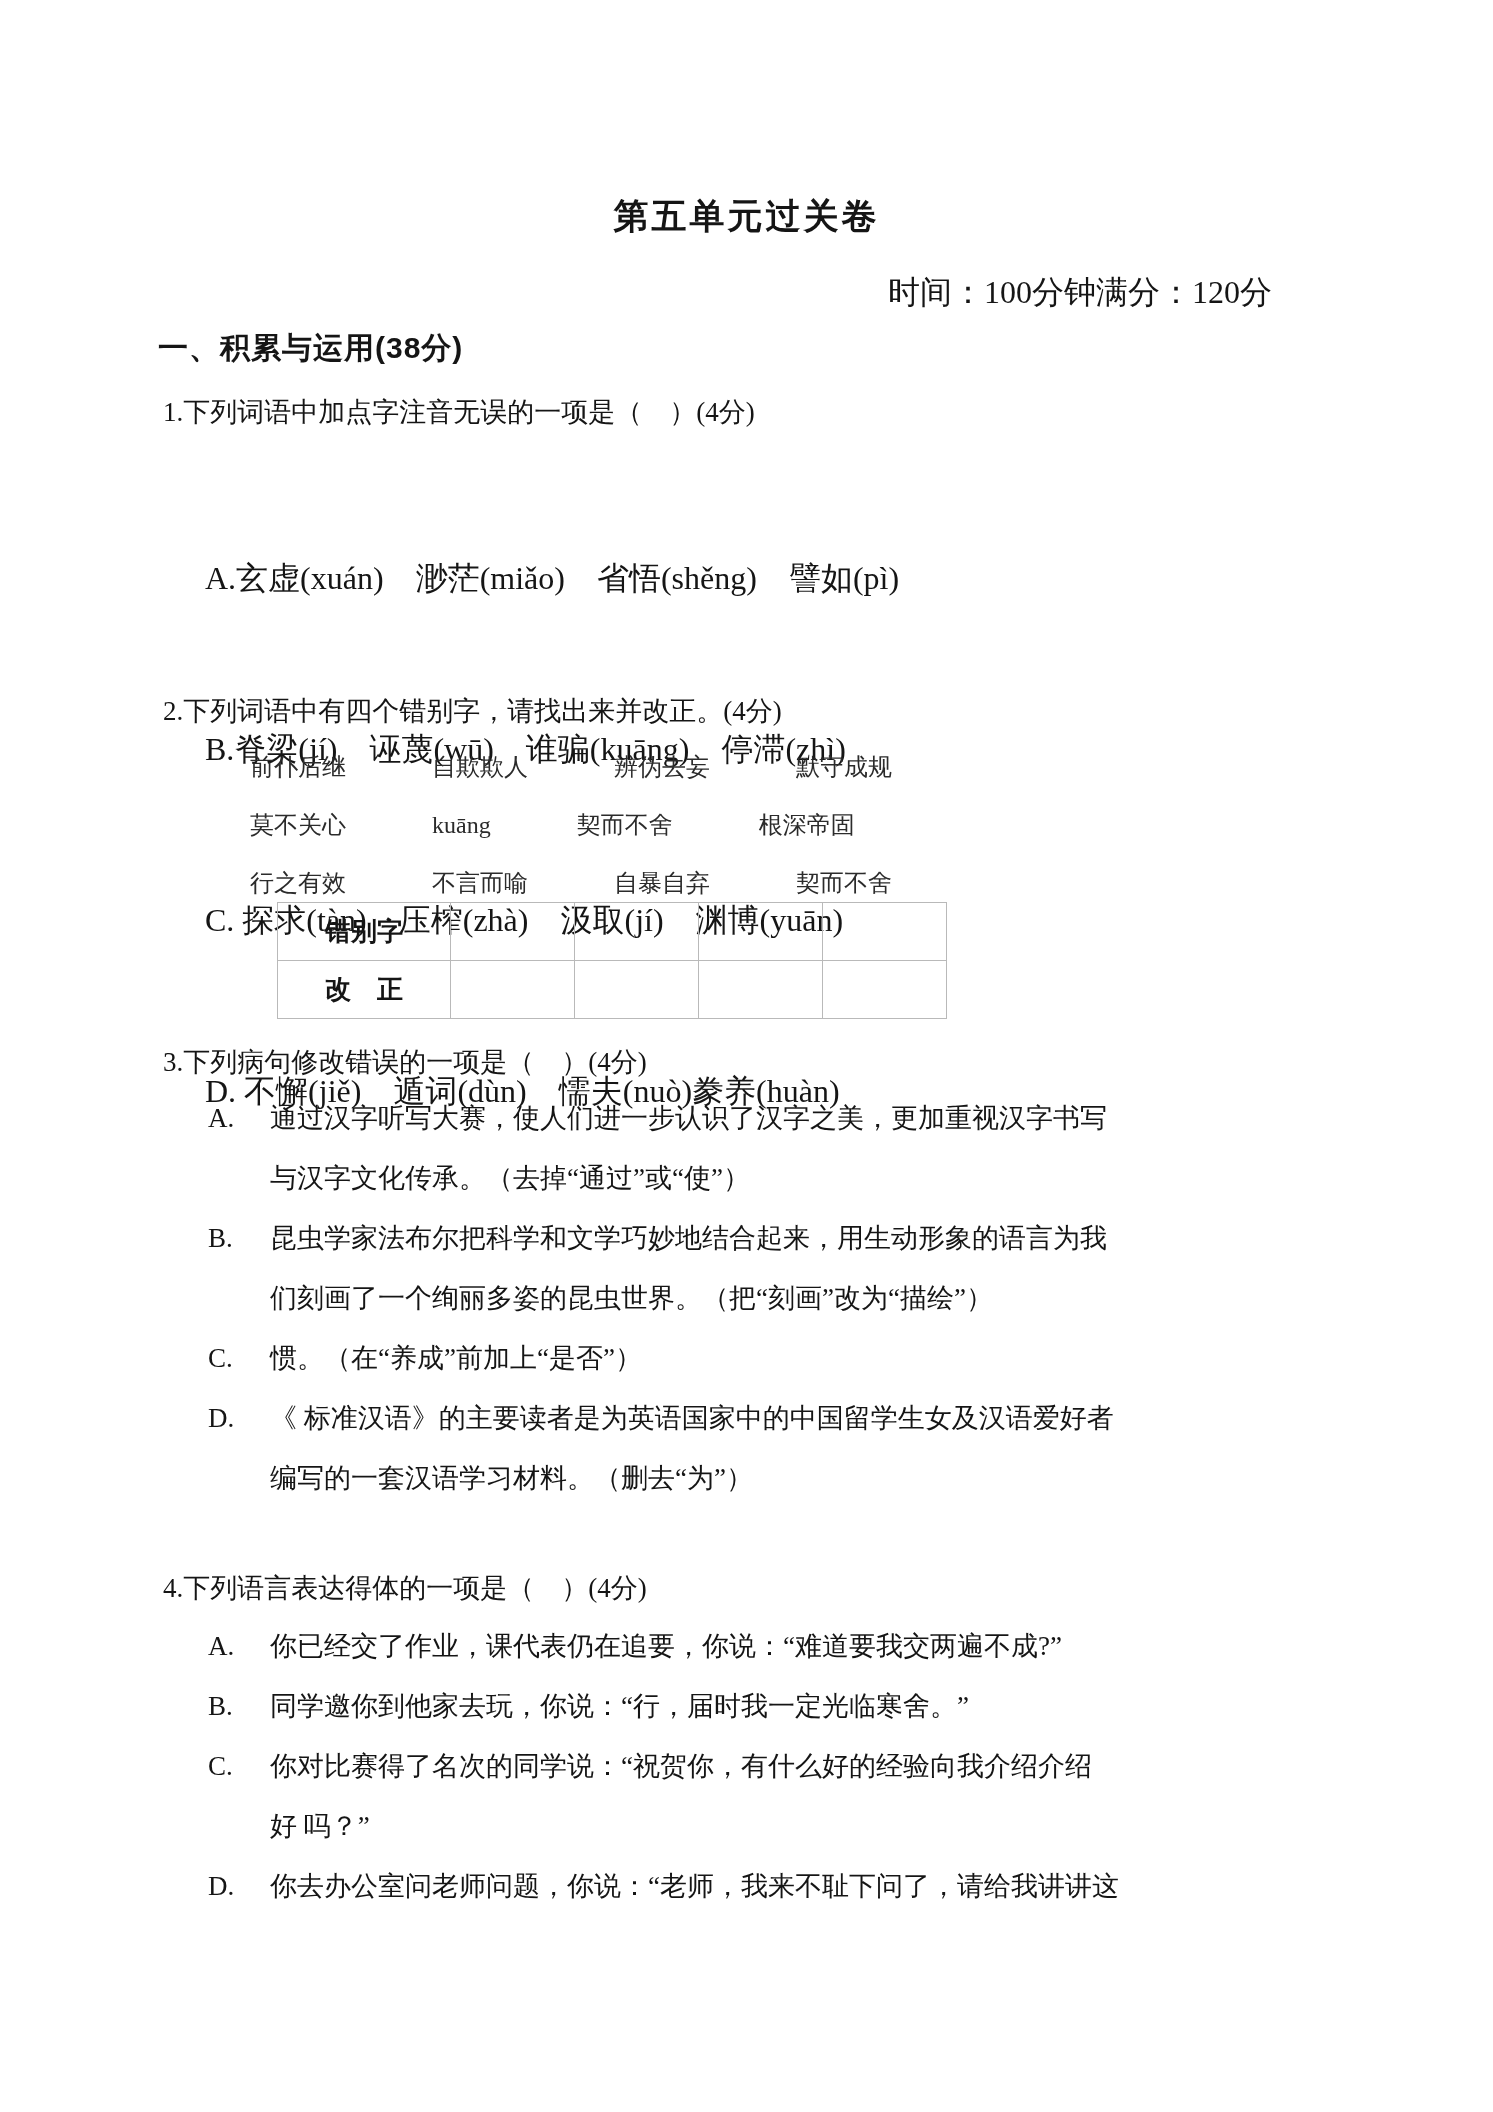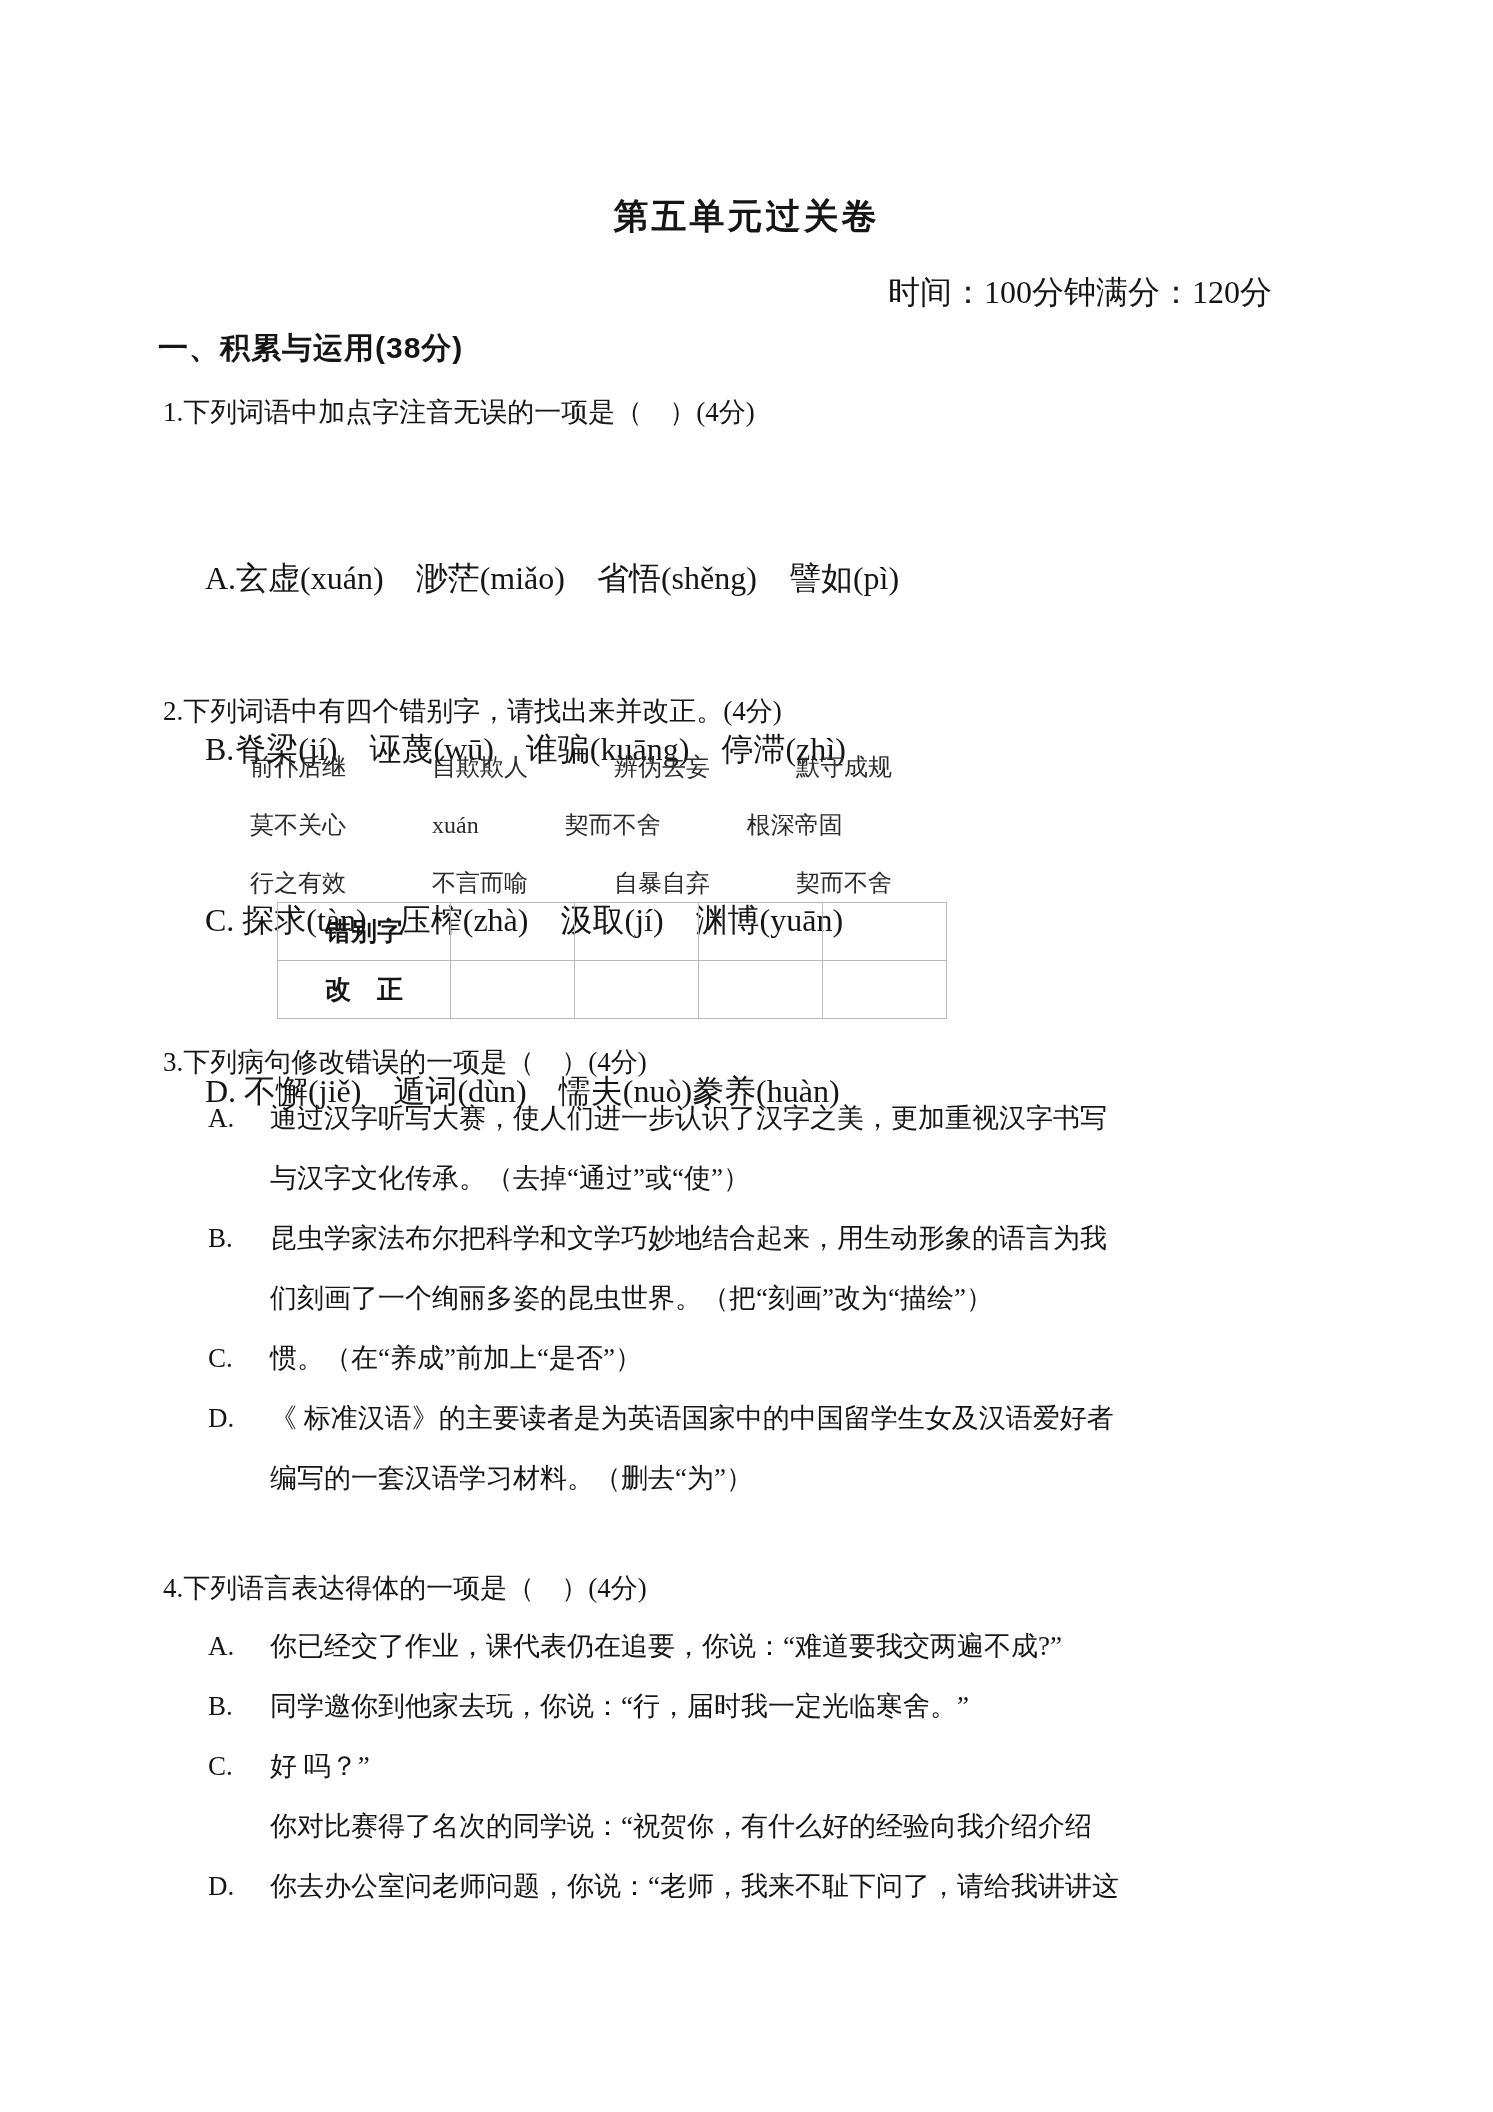--- a/index.html
+++ b/index.html
@@ -93,21 +93,21 @@
   <div class="stem q2-stem">2.下列词语中有四个错别字，请找出来并改正。(4分)</div>
   <div class="word-grid">
     <div class="word-row">
       <span class="word">前仆后继</span>
       <span class="word">自欺欺人</span>
       <span class="word">辨伪去妄</span>
       <span class="word">默守成规</span>
     </div>
     <div class="word-row">
       <span class="word">莫不关心</span>
-      <span class="word">xuán</span>
+      <span class="word">kuāng</span>
       <span class="word">契而不舍</span>
       <span class="word">根深帝固</span>
     </div>
     <div class="word-row">
       <span class="word">行之有效</span>
       <span class="word">不言而喻</span>
       <span class="word">自暴自弃</span>
       <span class="word">契而不舍</span>
     </div>
   </div>
@@ -172,22 +172,22 @@
     </div>
     <div class="opt">
       <span class="opt-label">B.</span>
       <span class="opt-body">
         <span class="opt-line">同学邀你到他家去玩，你说：“行，届时我一定光临寒舍。”</span>
       </span>
     </div>
     <div class="opt">
       <span class="opt-label">C.</span>
       <span class="opt-body">
+        <span class="opt-line">你对比赛得了名次的同学说：“祝贺你，有什么好的经验向我介绍介绍</span>
         <span class="opt-line">好 吗？”</span>
-        <span class="opt-line">你对比赛得了名次的同学说：“祝贺你，有什么好的经验向我介绍介绍</span>
       </span>
     </div>
     <div class="opt">
       <span class="opt-label">D.</span>
       <span class="opt-body">
         <span class="opt-line">你去办公室问老师问题，你说：“老师，我来不耻下问了，请给我讲讲这</span>
       </span>
     </div>
   </div>
 

